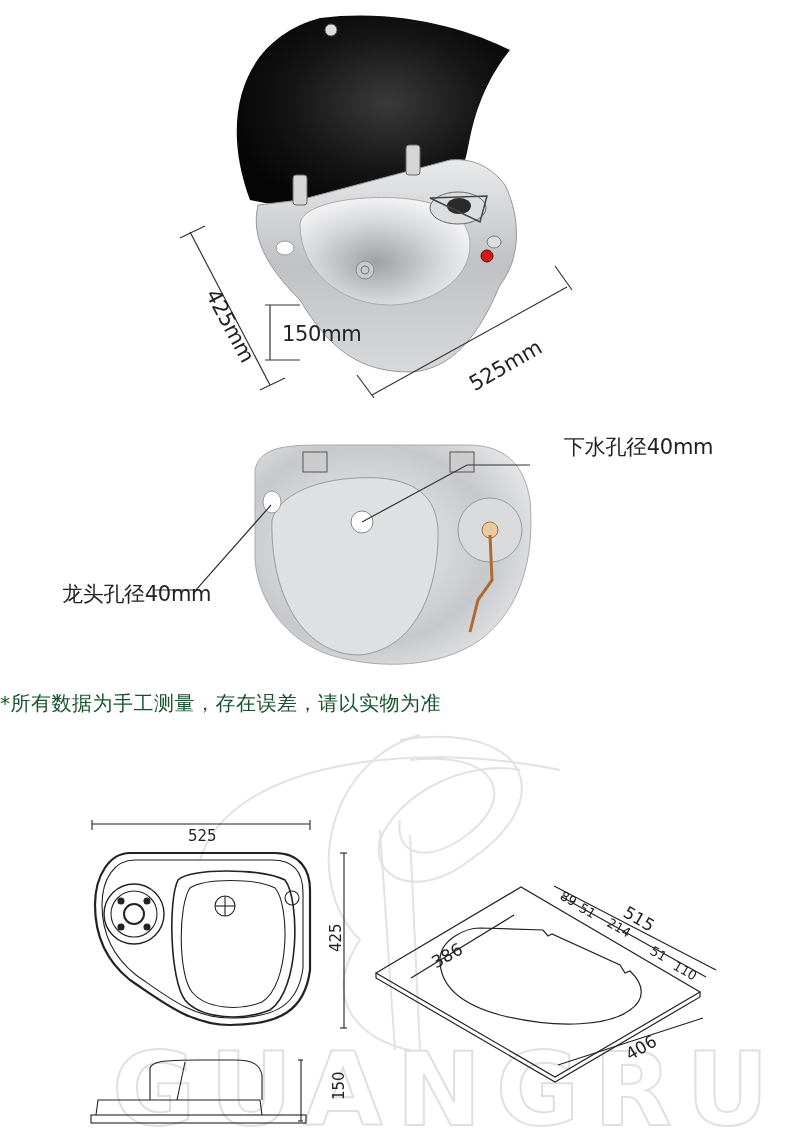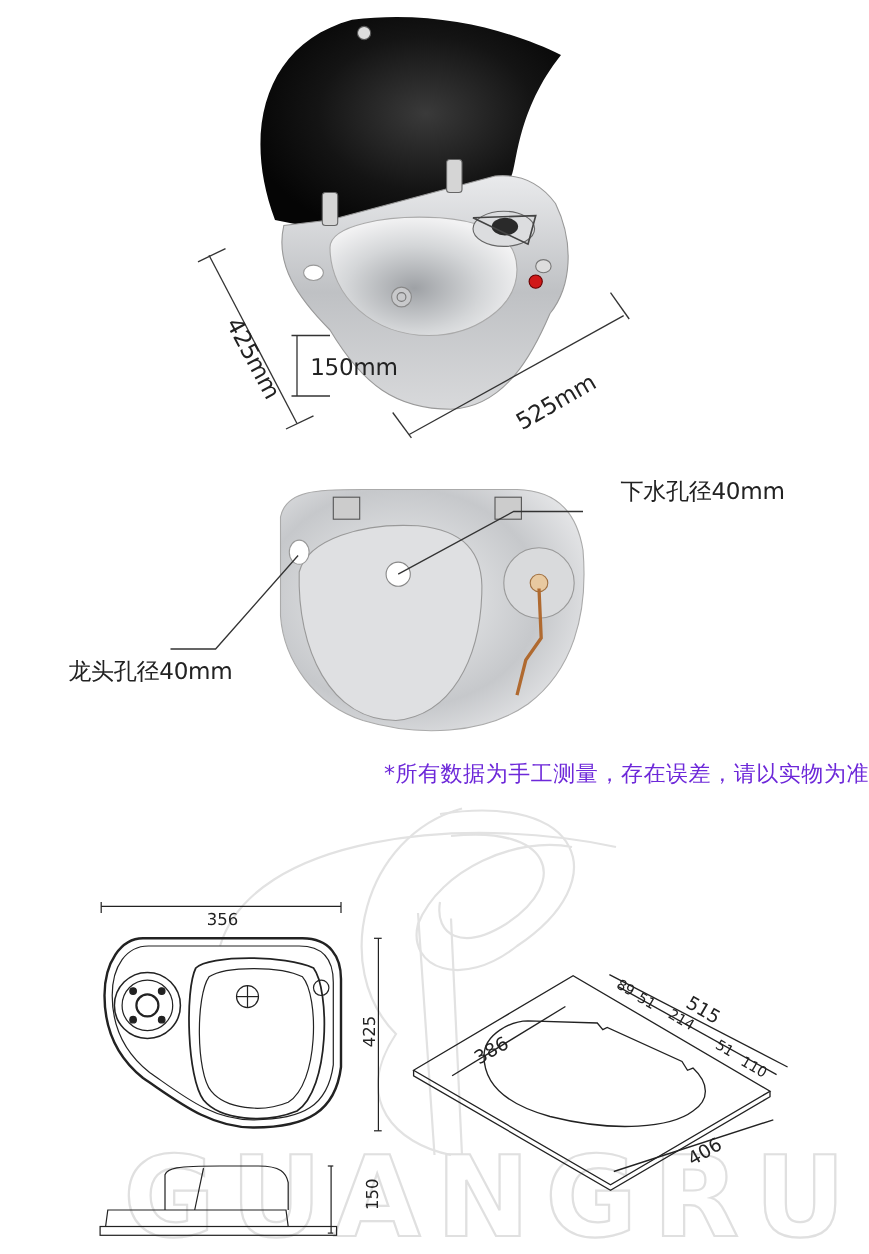--- a/index.html
+++ b/index.html
@@ -1,20 +1,20 @@
 <!DOCTYPE html>
 <html><head>
 <meta charset="utf-8">
 <style>
   html,body{margin:0;padding:0;background:#ffffff;}
   body{width:790px;height:1140px;position:relative;overflow:hidden;font-family:"DejaVu Sans","Liberation Sans",sans-serif;color:#222;}
   .abs{position:absolute;}
   .lbl{position:absolute;font-size:21px;color:#222;white-space:nowrap;letter-spacing:-0.3px;}
   .rot{transform-origin:left top;}
-  .note{position:absolute;left:0;width:790px;top:690px;text-align:right;font-size:20px;color:#6d28d9;letter-spacing:0.5px;}
+  .note{position:absolute;left:0;width:790px;top:690px;text-align:left;font-size:20px;color:#14532d;letter-spacing:0.5px;}
   .dim{position:absolute;font-size:15px;color:#222;white-space:nowrap;}
   svg{position:absolute;left:0;top:0;}
 </style>
 </head>
 <body>
 
 <div>
   <svg width="790" height="1140">
     <g fill="none" stroke="#e2e2e2" stroke-width="2">
       <path d="M420 735 C330 760 300 880 360 940 C320 1000 360 1040 410 1050"></path>
@@ -104,21 +104,21 @@
     <circle cx="490" cy="530" r="8" fill="#e8c9a0" stroke="#a07040"></circle>
     <path d="M490 535 L492 580 L478 600 L470 632" stroke="#b06a30" stroke-width="3" fill="none"></path>
     <rect x="303" y="452" width="24" height="20" fill="#ccc" stroke="#555"></rect>
     <rect x="450" y="452" width="24" height="20" fill="#ccc" stroke="#555"></rect>
     <g stroke="#333" stroke-width="1.2" fill="none">
       <polyline points="362,522 467,465 530,465"></polyline>
       <polyline points="271,505 196,590 155,590"></polyline>
     </g>
   </svg>
   <div class="lbl" style="left:540px;top:433px;margin-left:24px;">下水孔径40mm</div>
-  <div class="lbl" style="left:62px;top:596px;">龙头孔径40mm</div>
+  <div class="lbl" style="left:62px;top:580px;">龙头孔径40mm</div>
 </div>
 
 <div class="note">*所有数据为手工测量，存在误差，请以实物为准</div>
 
 <div>
   <svg width="790" height="1140">
     <g stroke="#222" fill="none" stroke-width="1.1">
 
       <line x1="92" y1="824" x2="310" y2="824"></line>
       <line x1="92" y1="820" x2="92" y2="830"></line>
@@ -142,21 +142,21 @@
       <circle cx="121" cy="901" r="3" fill="#222"></circle>
         <circle cx="147" cy="901" r="3" fill="#222"></circle>
       <circle cx="121" cy="927" r="3" fill="#222"></circle>
         <circle cx="147" cy="927" r="3" fill="#222"></circle>
 
       <line x1="344" y1="853" x2="344" y2="1028"></line>
       <line x1="340" y1="853" x2="347" y2="853"></line>
       <line x1="340" y1="1028" x2="347" y2="1028"></line>
     </g>
   </svg>
-  <div class="dim" style="left:188px;top:827px;">356</div>
+  <div class="dim" style="left:188px;top:827px;">525</div>
   <div class="dim rot" style="left:327px;top:952px;transform:rotate(-90deg);">425</div>
 </div>
 
 <div>
   <svg width="790" height="1140">
     <g stroke="#222" fill="none" stroke-width="1.2">
       <path d="M376 973 L521 887 L700 992 L555 1077 Z"></path>
       <path d="M376 973 L376 978 L555 1082 L700 997 L700 992"></path>
       <path d="M440 960 C440 940 465 928 480 928 L543 930 L548 936 L552 934 L620 965 L625 973 L630 971 C645 985 645 1000 630 1010 C610 1025 560 1030 500 1015 C460 1004 440 985 440 960 Z"></path>
 

